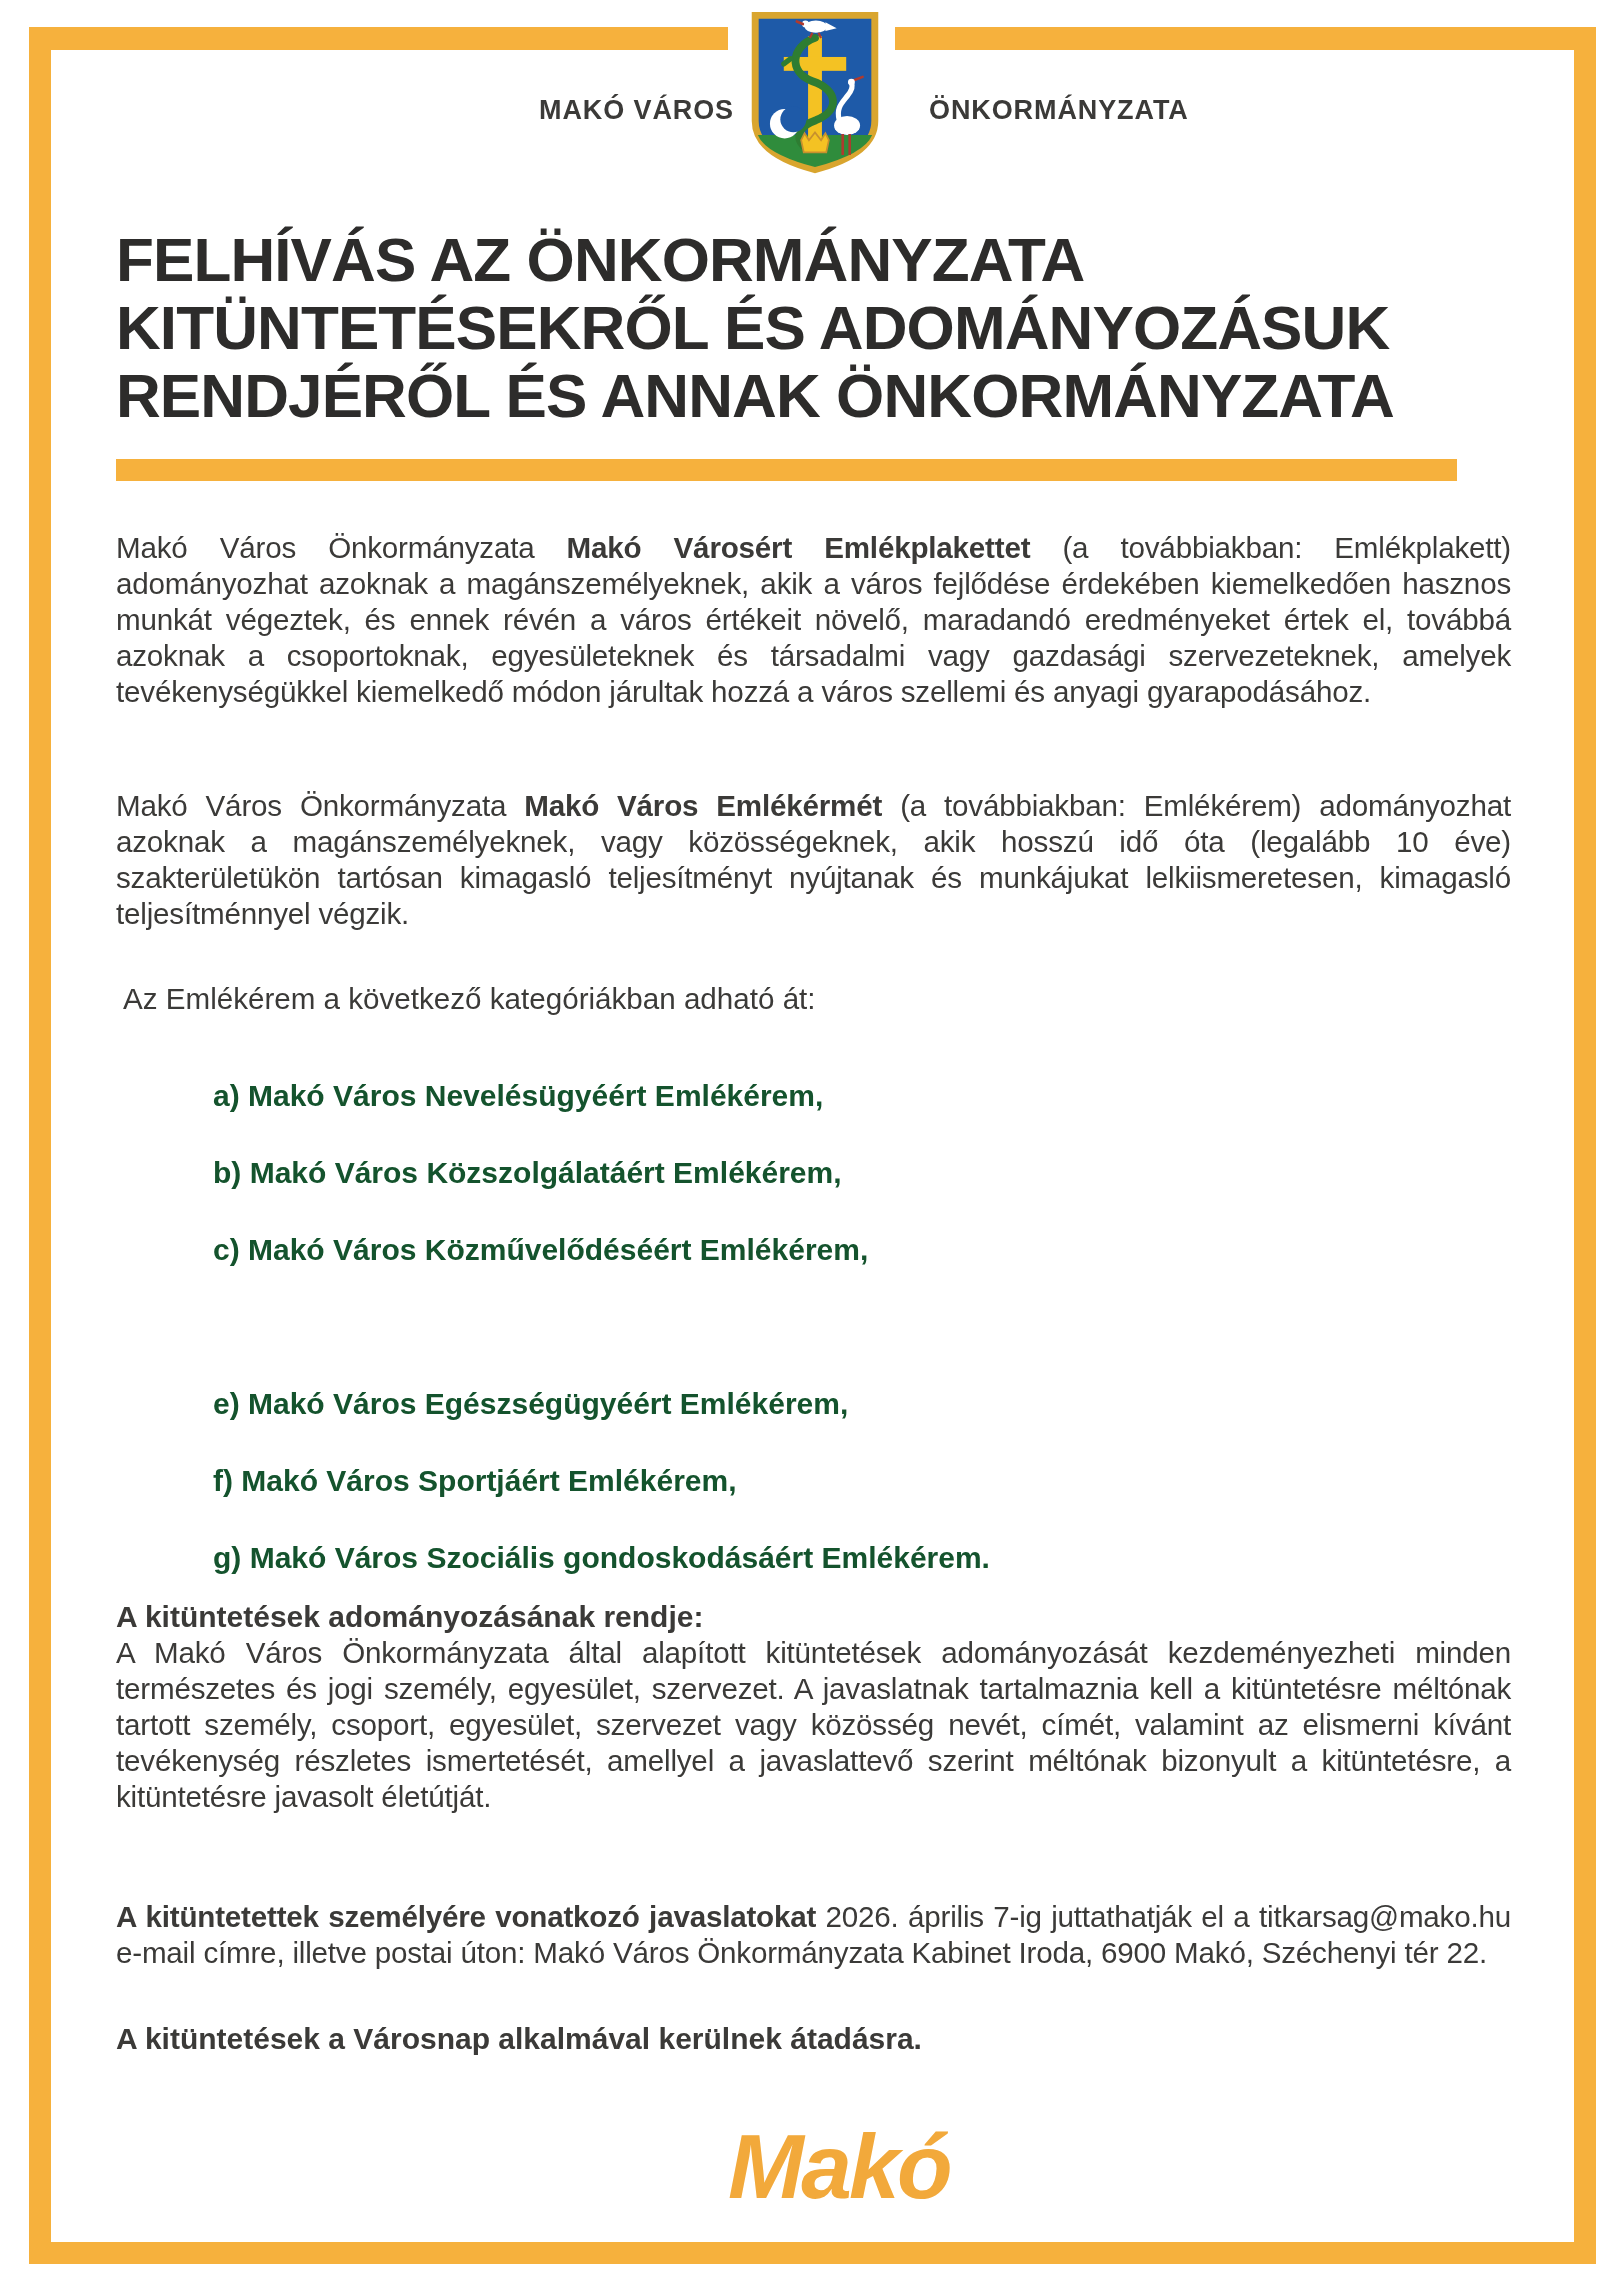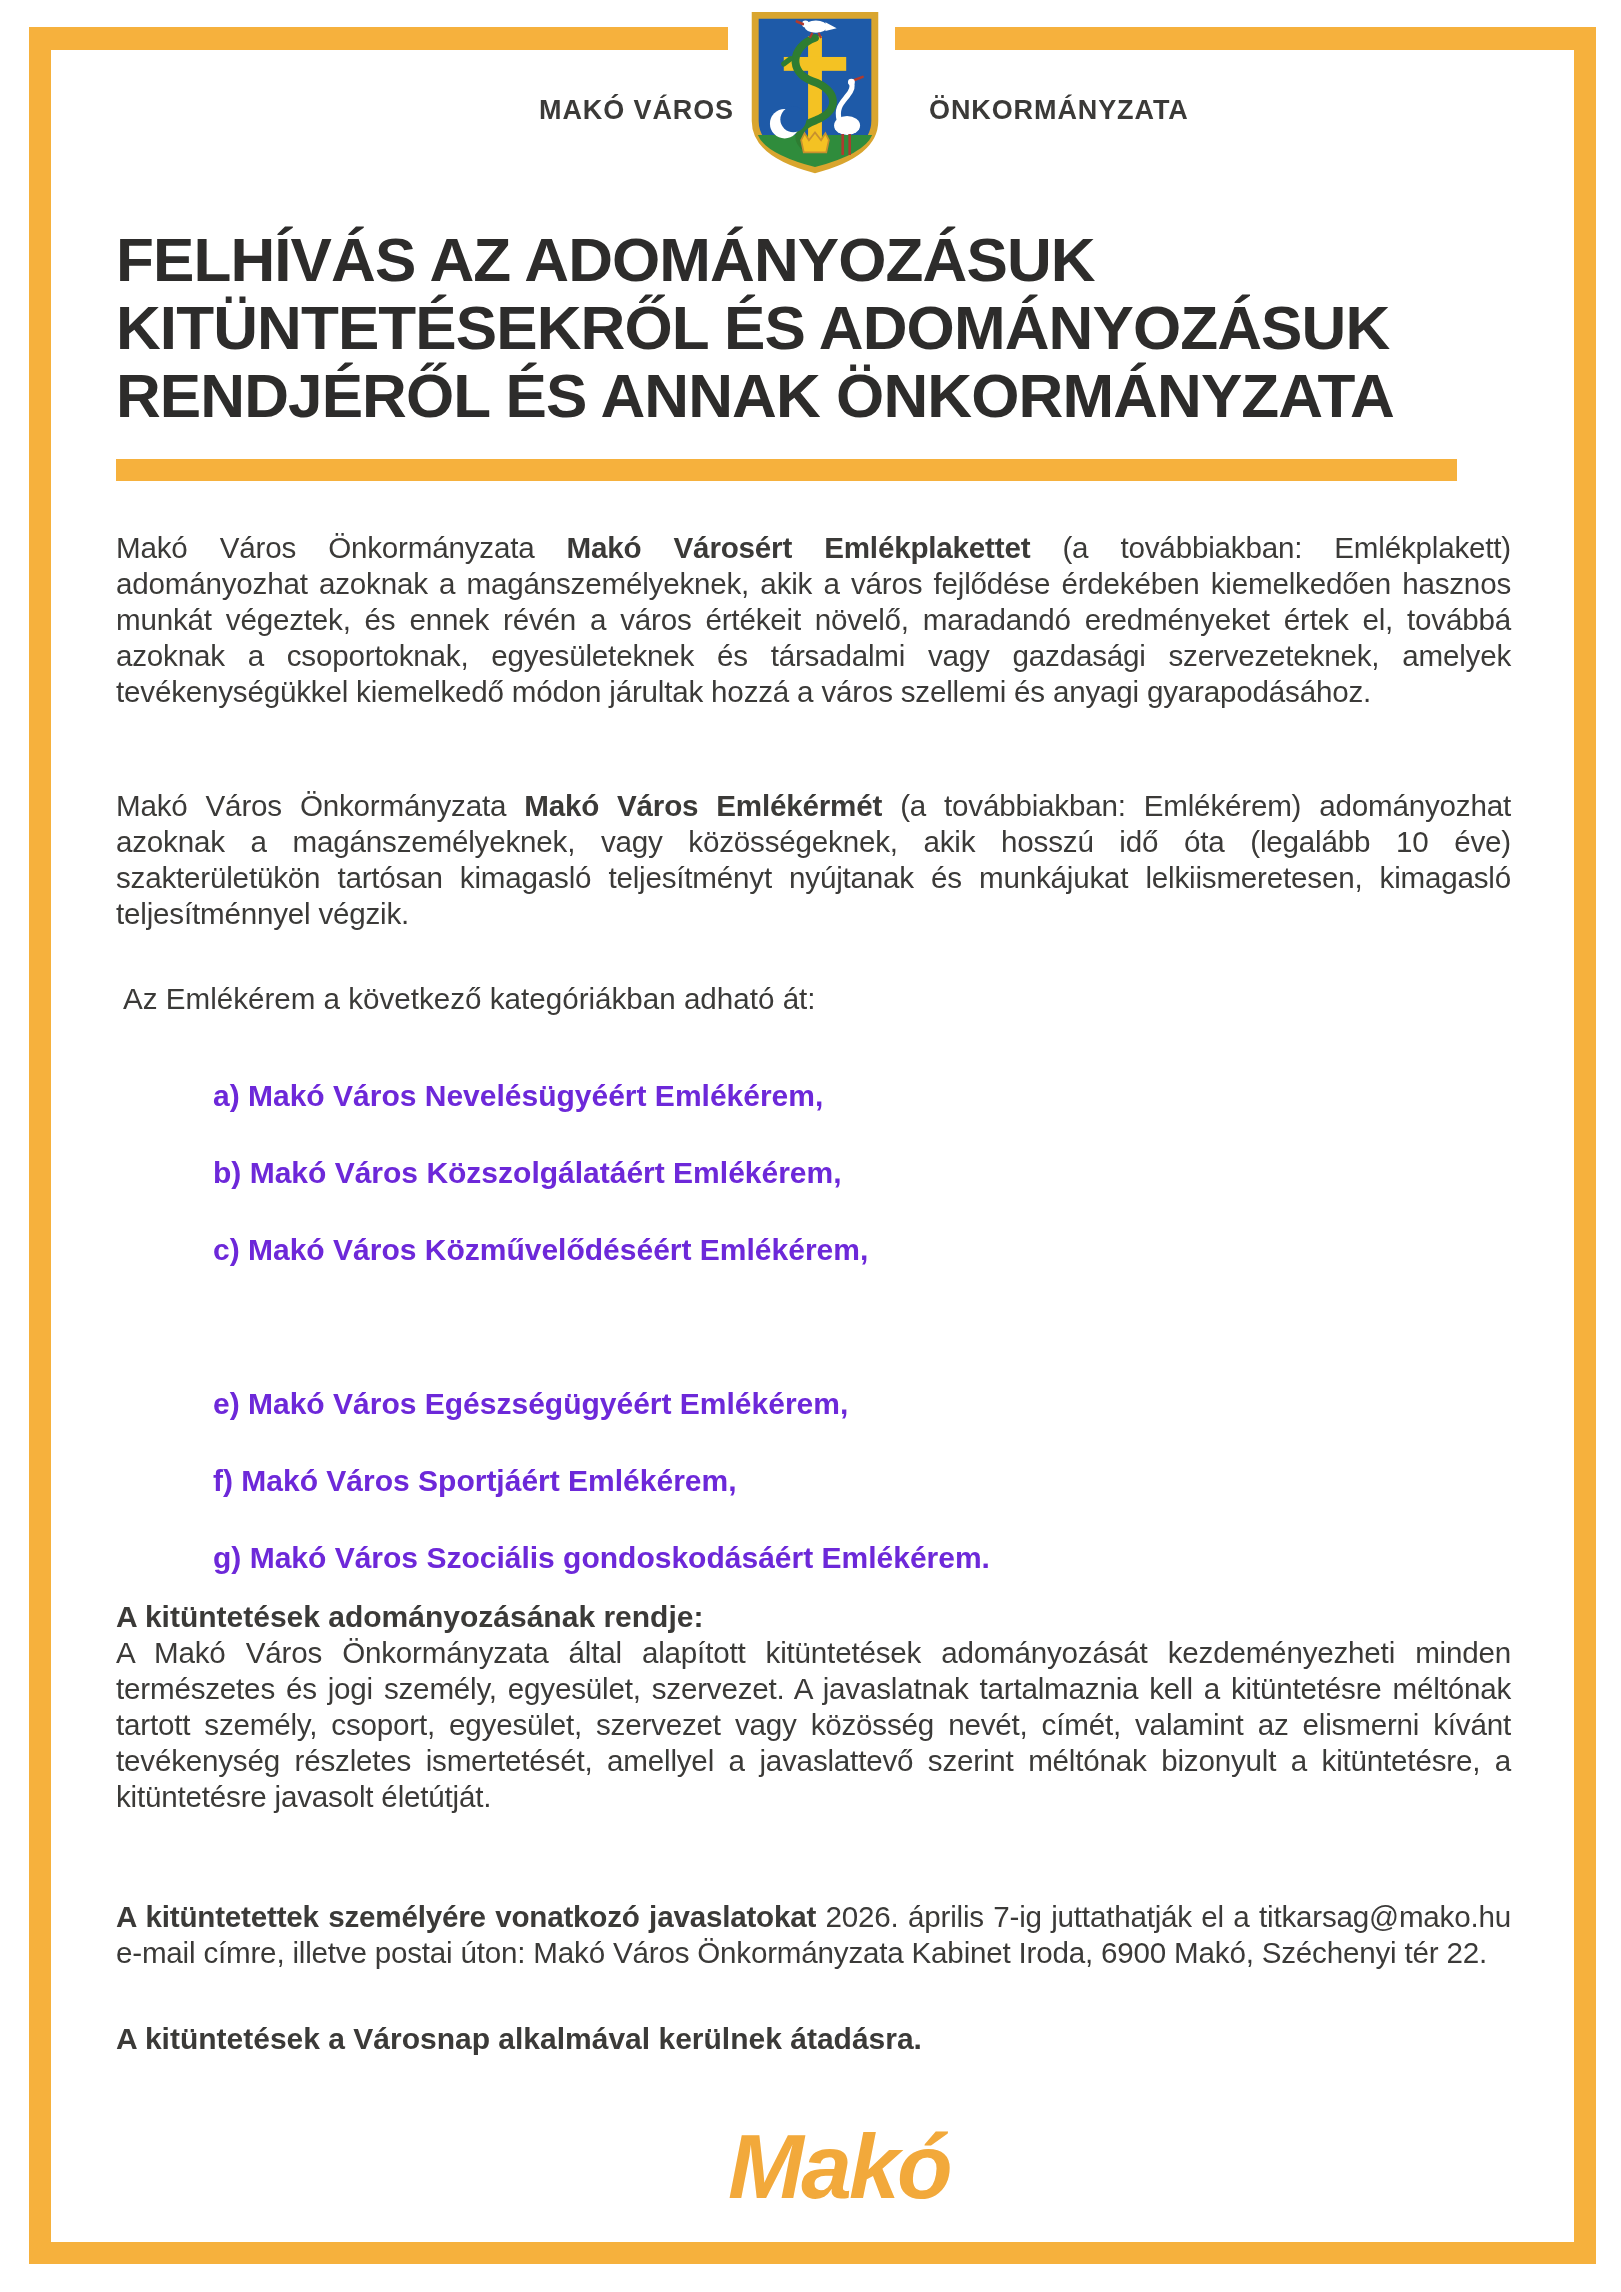--- a/index.html
+++ b/index.html
@@ -46,21 +46,21 @@
     font-size: 29.6px; line-height: 36px; letter-spacing: -0.2px;
     color: #3B3A38; text-align: justify;
   }
   .body-par b, .bold { font-weight: bold; }
   .intro-line {
     position: absolute; left: 123px; width: 1395px;
     font-size: 29.6px; color: #3B3A38;
   }
   .award-item {
     position: absolute; left: 213px; width: 1254px;
-    font-size: 30px; font-weight: bold; color: #6d28d9; white-space: nowrap;
+    font-size: 30px; font-weight: bold; color: #14532d; white-space: nowrap;
   }
   .section-heading {
     position: absolute; left: 116px; width: 1395px;
     font-size: 30px; font-weight: bold; color: #3B3A38;
   }
   .closing-line {
     position: absolute; left: 116px; width: 1395px;
     font-size: 30px; font-weight: bold; color: #3B3A38;
   }
 
@@ -111,21 +111,21 @@
 
     <ellipse cx="76" cy="19" rx="13" ry="7" fill="#ffffff"></ellipse>
     <path d="M87 14 l13 7 -13 3 Z" fill="#ffffff"></path>
     <circle cx="64" cy="16" r="4" fill="#ffffff"></circle>
     <path d="M61 16 l-7 -3" stroke="#B03A2E" stroke-width="3" stroke-linecap="round"></path>
     <path d="M72 26 l-3 6 M79 26 l3 6" stroke="#B03A2E" stroke-width="2.5"></path>
 
     <path d="M59 150 l4 -8 5 8 7 -9 7 9 5 -8 4 8 -3 14 h-26 Z" fill="#F4C223" stroke="#C7902E" stroke-width="2"></path>
   </svg>
 
-  <div class="title-line" style="top:226px;">FELHÍVÁS AZ ADOMÁNYOZÁSUK</div>
+  <div class="title-line" style="top:226px;">FELHÍVÁS AZ ÖNKORMÁNYZATA</div>
   <div class="title-line" style="top:294px;">KITÜNTETÉSEKRŐL ÉS ADOMÁNYOZÁSUK</div>
   <div class="title-line" style="top:362px;">RENDJÉRŐL ÉS ANNAK ÖNKORMÁNYZATA</div>
   <div class="title-underline"></div>
 
   <p class="body-par" style="top:530px; margin:0;">
     <span>Makó Város Önkormányzata </span><span class="bold">Makó Városért Emlékplakettet</span><span> (a továbbiakban: Emlékplakett) adományozhat azoknak a magánszemélyeknek, akik a város fejlődése érdekében kiemelkedően hasznos munkát végeztek, és ennek révén a város értékeit növelő, maradandó eredményeket értek el, továbbá azoknak a csoportoknak, egyesületeknek és társadalmi vagy gazdasági szervezeteknek, amelyek tevékenységükkel kiemelkedő módon járultak hozzá a város szellemi és anyagi gyarapodásához.</span>
   </p>
 
   <p class="body-par" style="top:788px; margin:0;">
     <span>Makó Város Önkormányzata </span><span class="bold">Makó Város Emlékérmét</span><span> (a továbbiakban: Emlékérem) adományozhat azoknak a magánszemélyeknek, vagy közösségeknek, akik hosszú idő óta (legalább 10 éve) szakterületükön tartósan kimagasló teljesítményt nyújtanak és munkájukat lelkiismeretesen, kimagasló teljesítménnyel végzik.</span>

